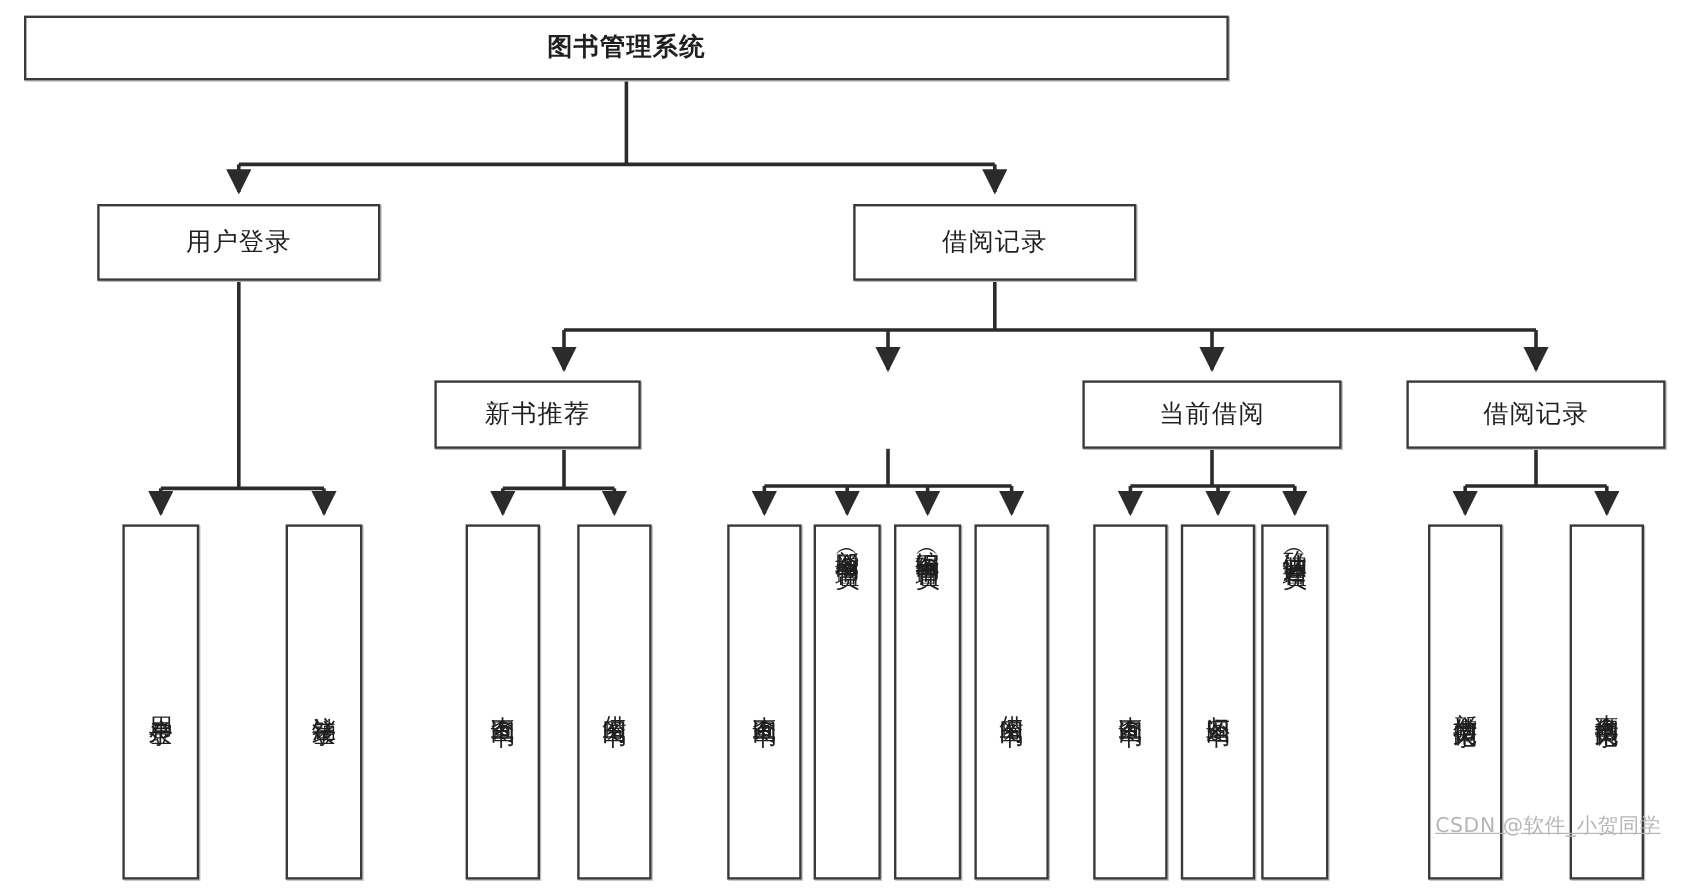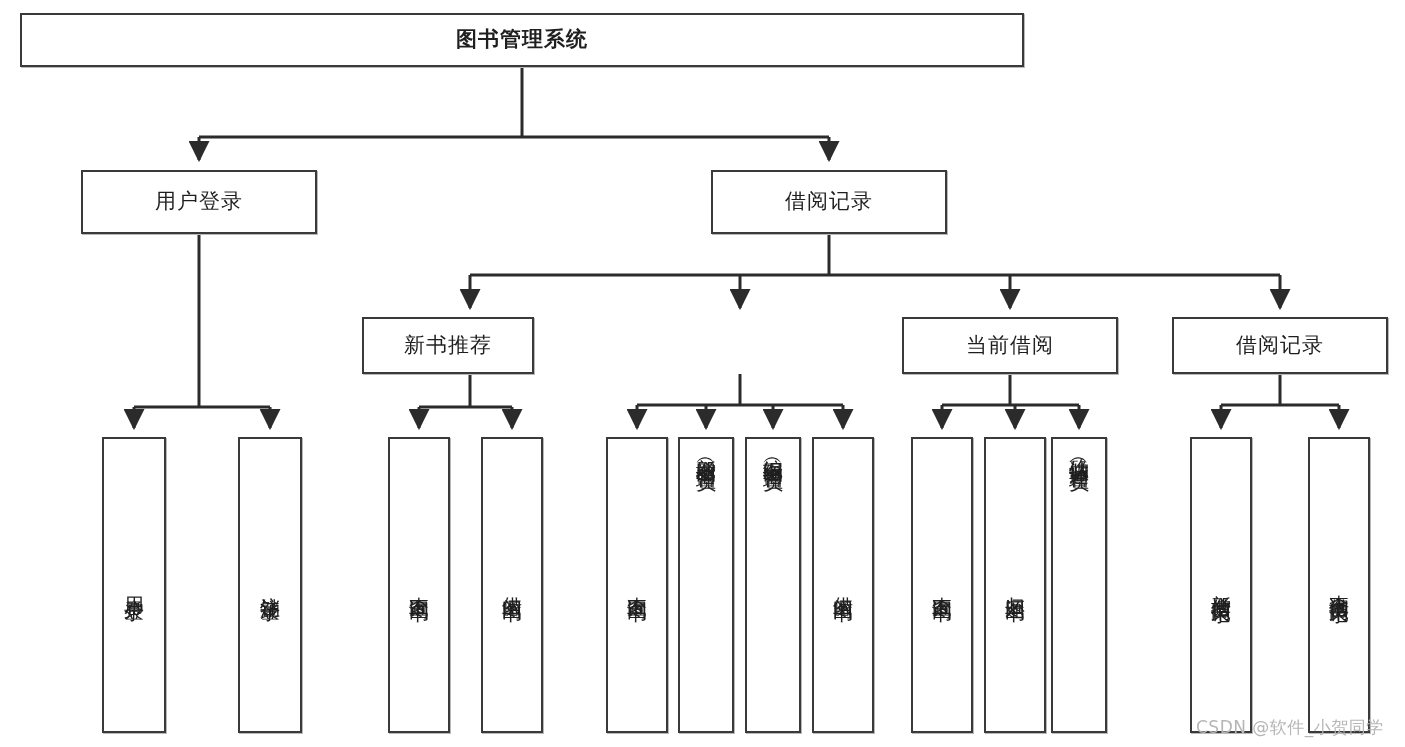--- a/index.html
+++ b/index.html
@@ -180,15 +180,15 @@
     <span class="lbl">确认归还（管理员）</span>
   </div>
 
   <div class="node vert" style="left:1190px;top:437px;width:62px;height:296px;">
     <span class="lbl">新增借阅记录</span>
   </div>
   <div class="node vert" style="left:1308px;top:437px;width:62px;height:296px;">
     <span class="lbl">查询借阅记录</span>
   </div>
 
-  <div id="watermark" style="left:1196px;top:716px;">CSDN @软件_小贺同学</div>
+  <div id="watermark" style="left:1196px;top:676px;text-decoration:underline;">CSDN @软件_小贺同学</div>
 
 </div>
 
 </body></html>

